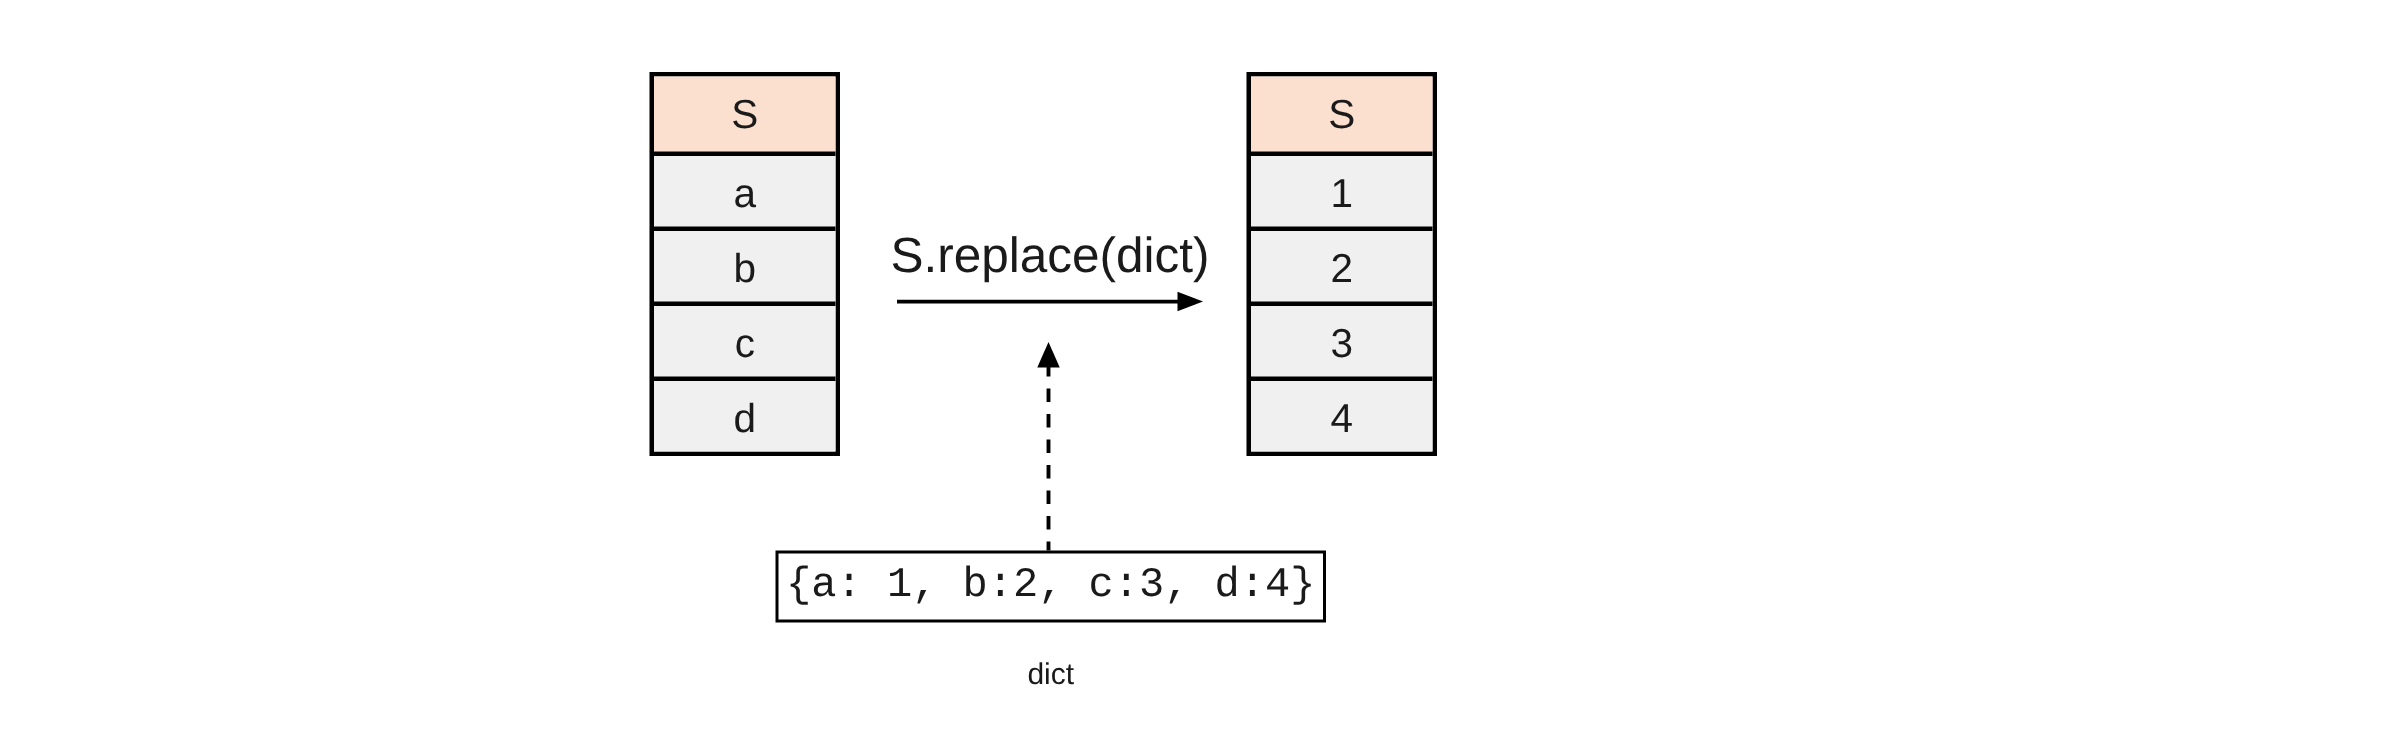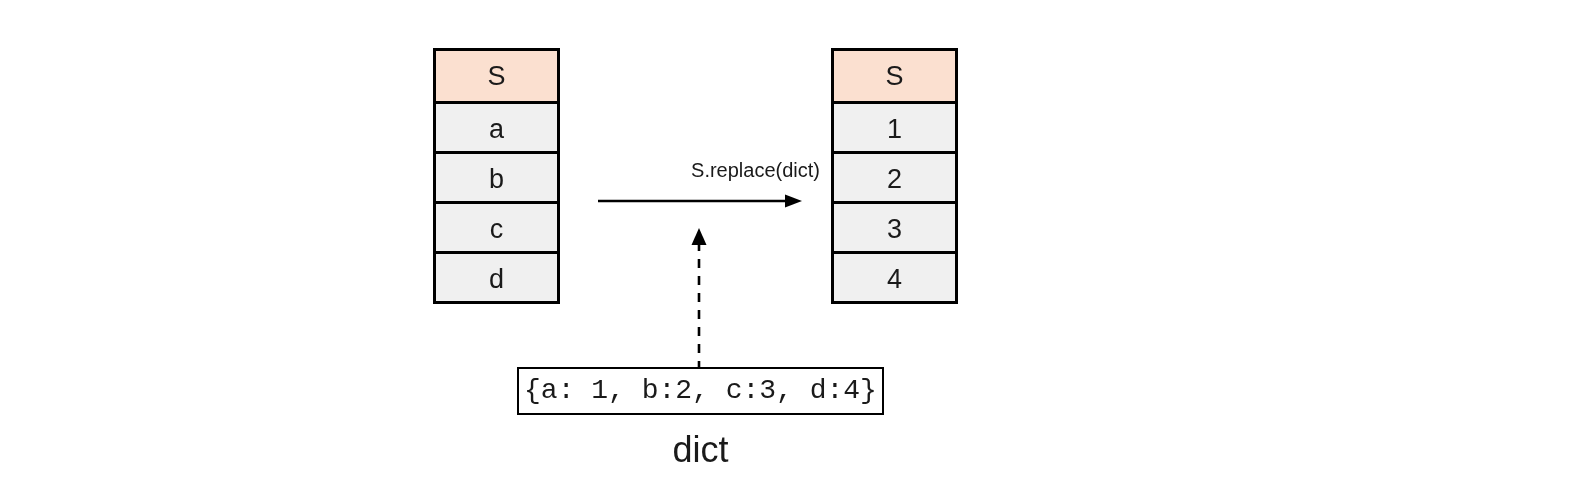--- a/index.html
+++ b/index.html
@@ -53,23 +53,23 @@
 
   
   #transform-group {
     position: absolute;
     left: 580px;
     top: 150px;
     width: 240px;
     height: 60px;
   }
   #transform-label {
-    font-size: 20px;
+    font-size: 33px;
     color: #1a1a1a;
-    text-align: right;
+    text-align: center;
     line-height: 40px;
     white-space: nowrap;
   }
   #transform-arrow {
     position: absolute;
     left: 17px;
     top: 42px;
   }
 
   
@@ -95,21 +95,21 @@
     color: #1a1a1a;
     white-space: nowrap;
     font-family: Liberation Mono, monospace;
   }
   #dict-caption {
     position: absolute;
     left: 517px;
     top: 430px;
     width: 367px;
     text-align: center;
-    font-size: 36px;
+    font-size: 20px;
     color: #1a1a1a;
     line-height: 40px;
     white-space: nowrap;
   }
 </style>
 </head>
 <body>
 
 <div id="canvas">
 

